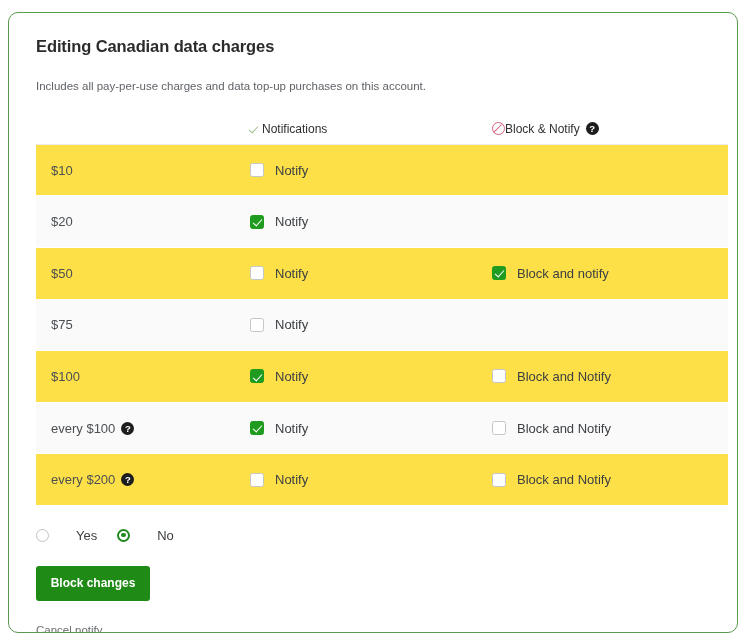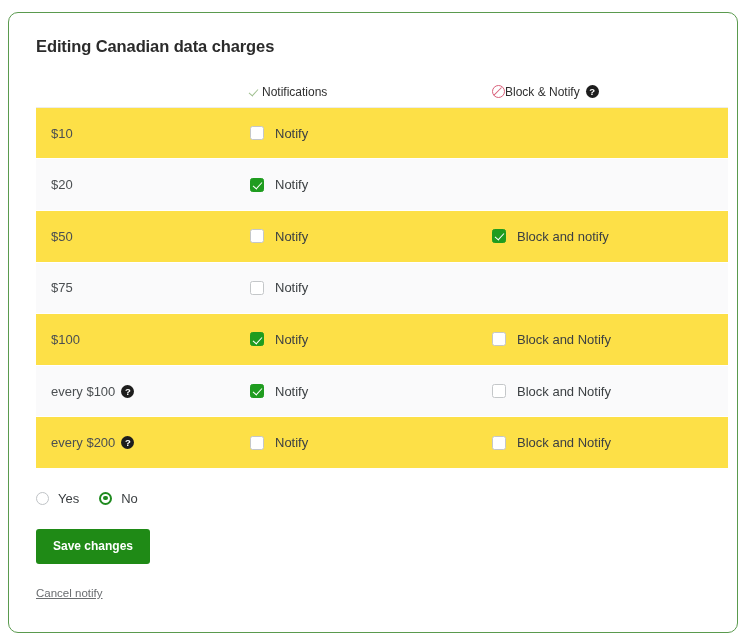--- a/index.html
+++ b/index.html
@@ -221,21 +221,21 @@
     left: 2.2px;
     top: 2.2px;
     width: 4.2px;
     height: 4.2px;
     border-radius: 50%;
     background: #1f8a1f;
   }
   .radio-text {
     font-size: 13px;
     color: #3c4043;
-    margin-left: 9px;
+    margin-left: 27px;
   }
 
   
   .btn-save {
     margin-top: 23px;
     width: 114px;
     height: 35px;
     background: #1f8a16;
     color: #ffffff;
     border: none;
@@ -256,20 +256,21 @@
     cursor: pointer;
   }
 </style>
 </head>
 <body>
 
 <div id="page-frame">
   <div class="inner">
 
     <h1 class="page-title">Editing Canadian data charges</h1>
+    <p class="page-subtitle">Includes all pay-per-use charges and data top-up purchases on this account.</p>
 
     <div class="table-head">
       <div class="col-amount"></div>
 
       <div class="col-notify">
         <span class="head-label">
           <span class="icon-check-thin"></span>
           <span class="txt">Notifications</span>
         </span>
       </div>
@@ -376,18 +377,18 @@
             <span class="radio"></span>
             <span class="radio-text">Yes</span>
           </span>
           <span class="radio-wrap">
             <span class="radio selected"></span>
             <span class="radio-text">No</span>
           </span>
         </span>
     </div>
 
-    <button class="btn-save">Save changes</button>
+    <button class="btn-save">Block changes</button>
 
     <a class="link-cancel">Cancel notify</a>
 
   </div>
 </div>
 
 </body></html>

